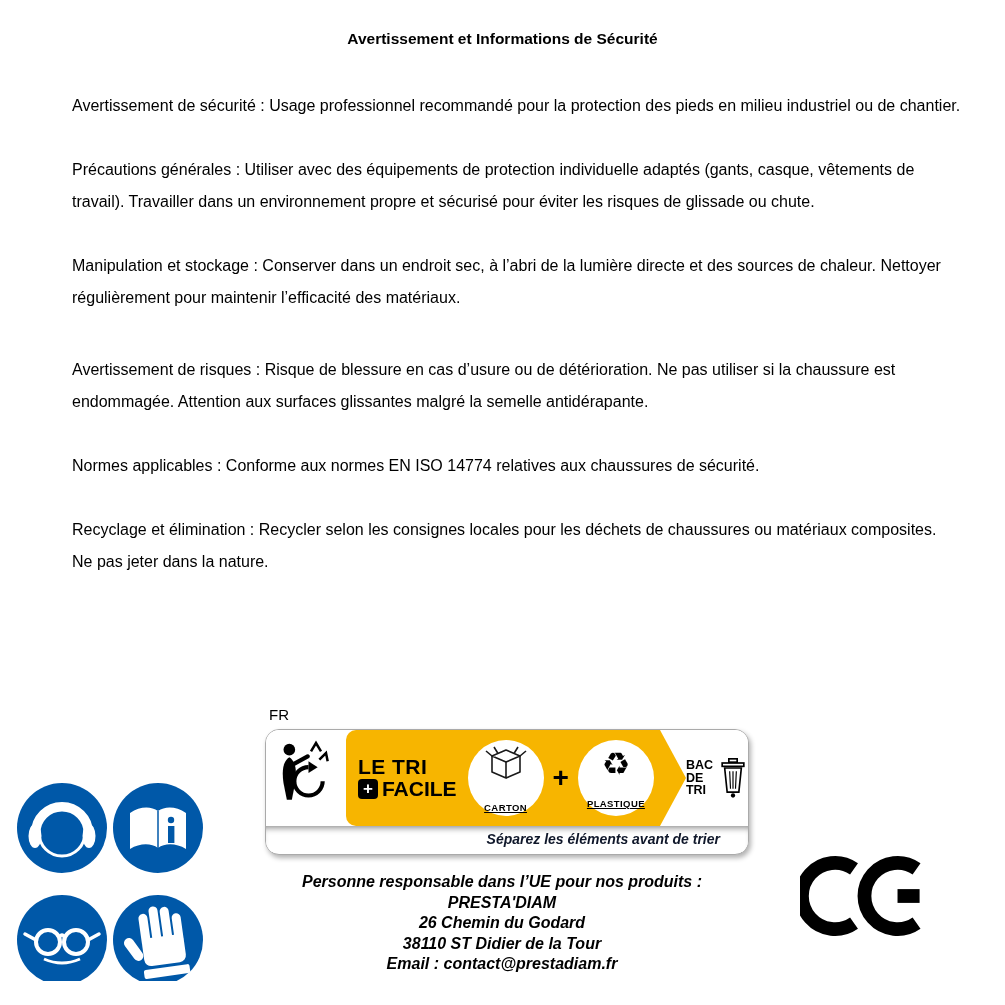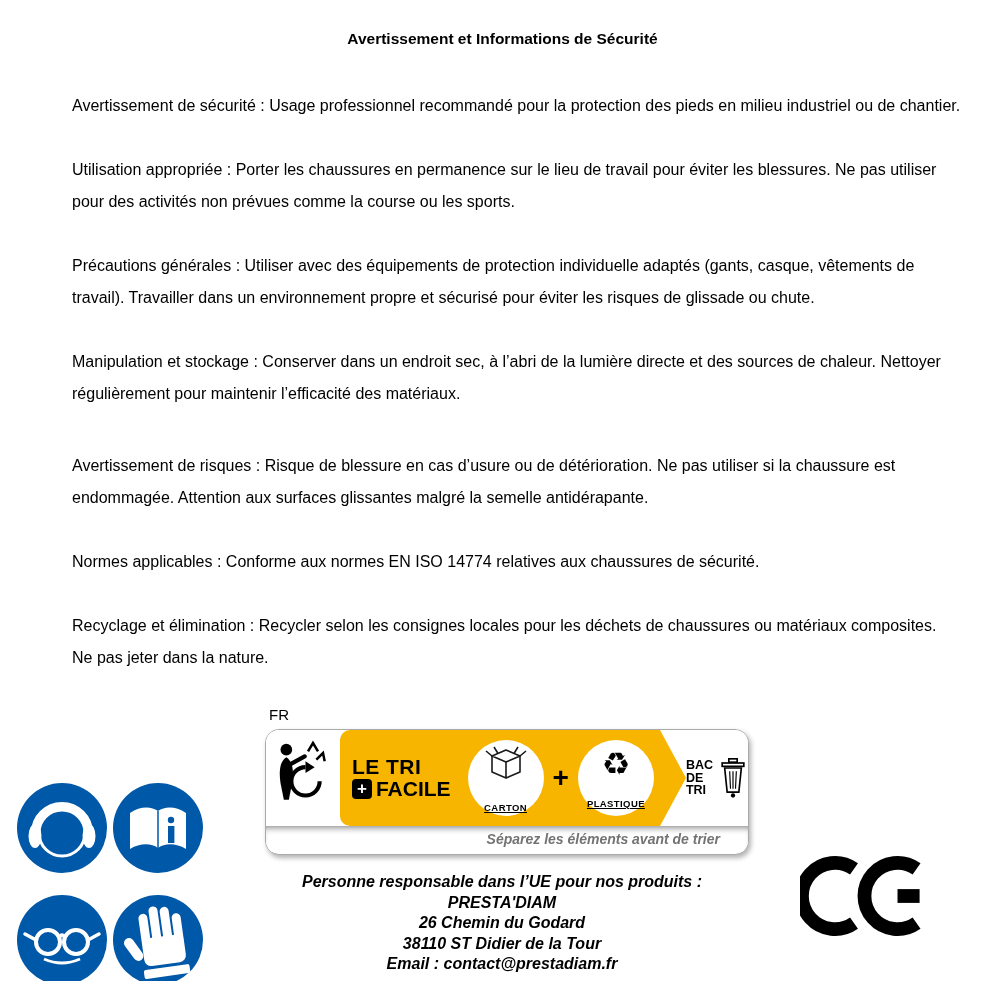--- a/index.html
+++ b/index.html
@@ -21,55 +21,54 @@
   
   .fr-label { position:absolute; left:269px; top:706px; font-weight:normal; font-size:15px; }
   .tri-card { position:absolute; left:265px; top:729px; width:482px; height:124px;
     background:#fff; border:1.5px solid #aaa; border-radius:14px;
     box-shadow:2px 3px 5px rgba(0,0,0,0.30); overflow:hidden;
     display:flex; flex-direction:column; }
   .tri-main { display:flex; height:96px; align-items:stretch; }
   .triman-wrap { width:80px; display:flex; align-items:center; justify-content:center; background:#fff; }
   .tri-yellow { display:flex; align-items:center; background:#F7B500; padding:0 6px 0 12px;
     gap:9px; border-radius:10px 0 0 10px; }
-  .letri { display:flex; flex-direction:column; justify-content:center; line-height:22px; margin-right:8px; }
+  .letri { display:flex; flex-direction:column; justify-content:center; line-height:22px; margin-right:2px; }
   .letri-l1 { font-weight:800; font-size:21px; letter-spacing:0.5px; }
   .letri-l2 { display:flex; align-items:center; gap:4px; font-weight:800; font-size:21px; }
   .plusbox { width:20px; height:20px; background:#000; color:#fff; border-radius:4px;
     display:flex; align-items:center; justify-content:center; font-size:17px; font-weight:bold; }
   .prod-circle { width:76px; height:76px; border-radius:50%; background:#fff;
     display:flex; flex-direction:column; align-items:center; justify-content:center; flex-shrink:0; }
   .prod-label { font-size:9.5px; font-weight:bold; letter-spacing:0.4px; margin-top:18px;text-decoration:underline; }
   .plus-sep { font-size:28px; font-weight:bold; color:#000; }
   .tri-point { width:0; height:0; border-top:48px solid transparent;
     border-bottom:48px solid transparent; border-left:26px solid #F7B500; }
   .tri-bin { flex:1; background:#fff; display:flex; align-items:center; justify-content:center; gap:5px; }
   .bac-text { font-weight:800; font-size:12.5px; line-height:12.5px; text-align:left; }
   .recycle-glyph { font-family:"DejaVu Sans", sans-serif; font-size:32px; line-height:32px; color:#000; }
   .tri-caption { height:26px; background:#fff; display:flex; align-items:center;
     justify-content:flex-end; padding-right:28px; font-size:14px; font-weight:bold;
-    font-style:italic; color:#737373; box-shadow:inset 0 6px 6px -4px rgba(0,0,0,0.45); }
+    font-style:italic; color:#0f172a; box-shadow:inset 0 6px 6px -4px rgba(0,0,0,0.45); }
 
   
   .company { position:absolute; left:252px; top:872px; width:500px; text-align:center;
     font-weight:bold; font-size:16px; line-height:20.5px;font-style:italic; }
 
   
   .ce-mark { position:absolute; left:800px; top:848px; }
 </style>
 </head>
 <body>
 
 <div class="page">
 
   <div class="doc-title">Avertissement et Informations de Sécurité</div>
 
   <div class="content">
     <p>Avertissement de sécurité : Usage professionnel recommandé pour la protection des pieds en milieu industriel ou de chantier.</p>
-    <p>Utilisation appropriée : Porter les chaussures en permanence sur le lieu de travail pour éviter les blessures. Ne pas utiliser pour des activités non prévues comme la course ou les sports.</p>
     <p>Précautions générales : Utiliser avec des équipements de protection individuelle adaptés (gants, casque, vêtements de travail). Travailler dans un environnement propre et sécurisé pour éviter les risques de glissade ou chute.</p>
     <p>Manipulation et stockage : Conserver dans un endroit sec, à l’abri de la lumière directe et des sources de chaleur. Nettoyer régulièrement pour maintenir l’efficacité des matériaux.</p>
     <p class="gap-before">Avertissement de risques : Risque de blessure en cas d’usure ou de détérioration. Ne pas utiliser si la chaussure est endommagée. Attention aux surfaces glissantes malgré la semelle antidérapante.</p>
     <p>Normes applicables : Conforme aux normes EN ISO 14774 relatives aux chaussures de sécurité.</p>
     <p>Recyclage et élimination : Recycler selon les consignes locales pour les déchets de chaussures ou matériaux composites. Ne pas jeter dans la nature.</p>
   </div>
 
   <div class="mandatory-icons">
     <div class="m-icon">
       <svg width="90" height="90" viewBox="0 0 90 90">

